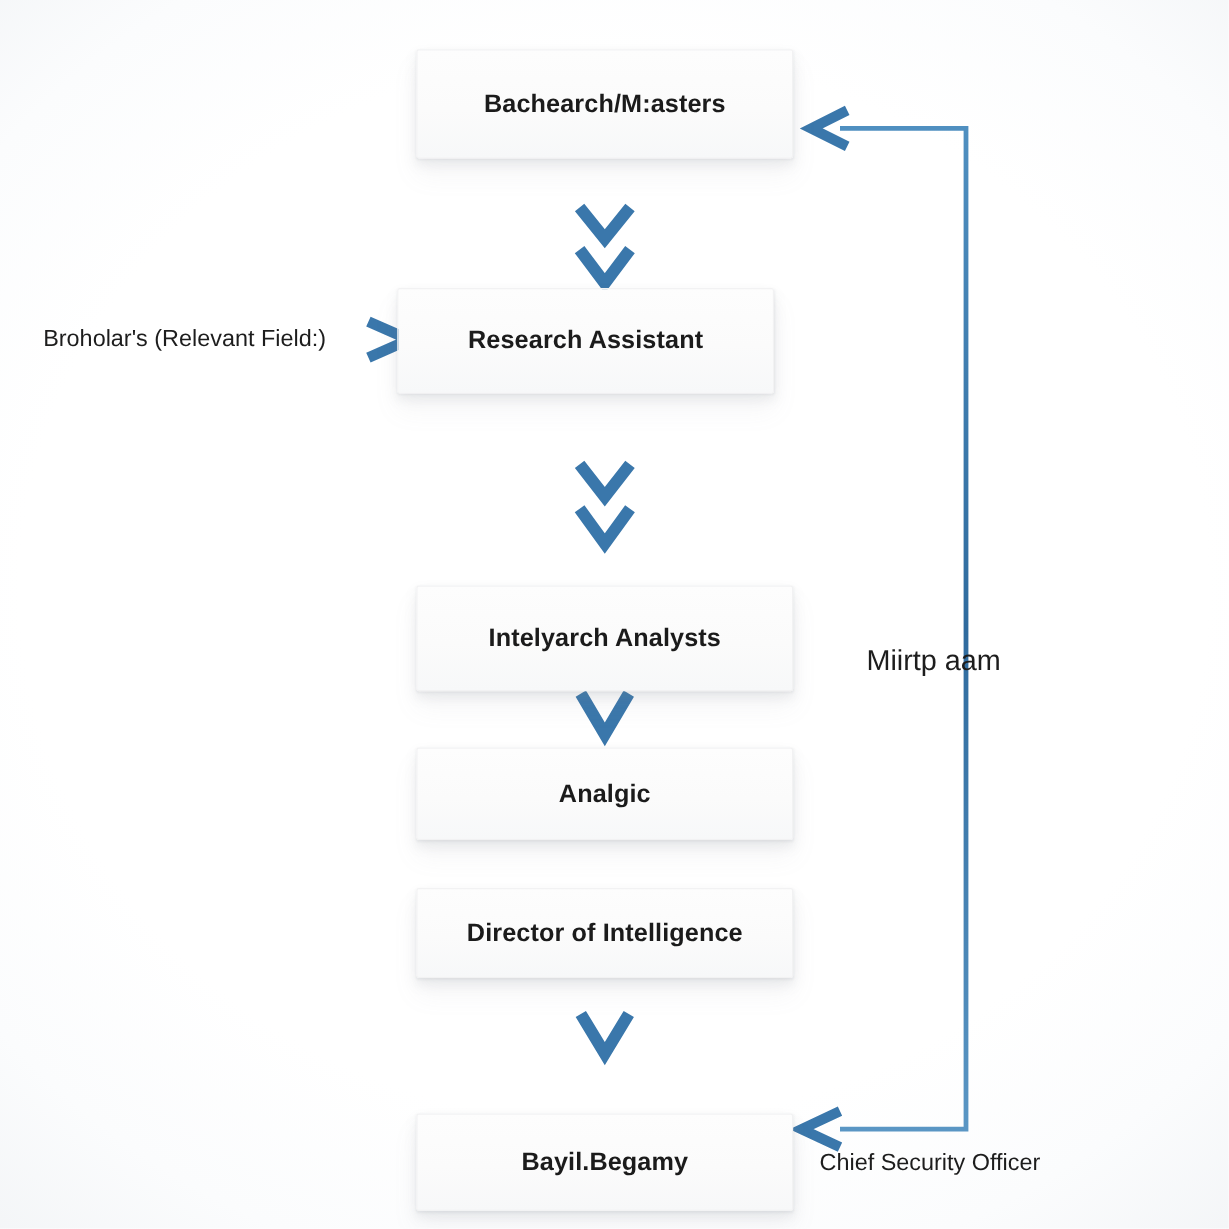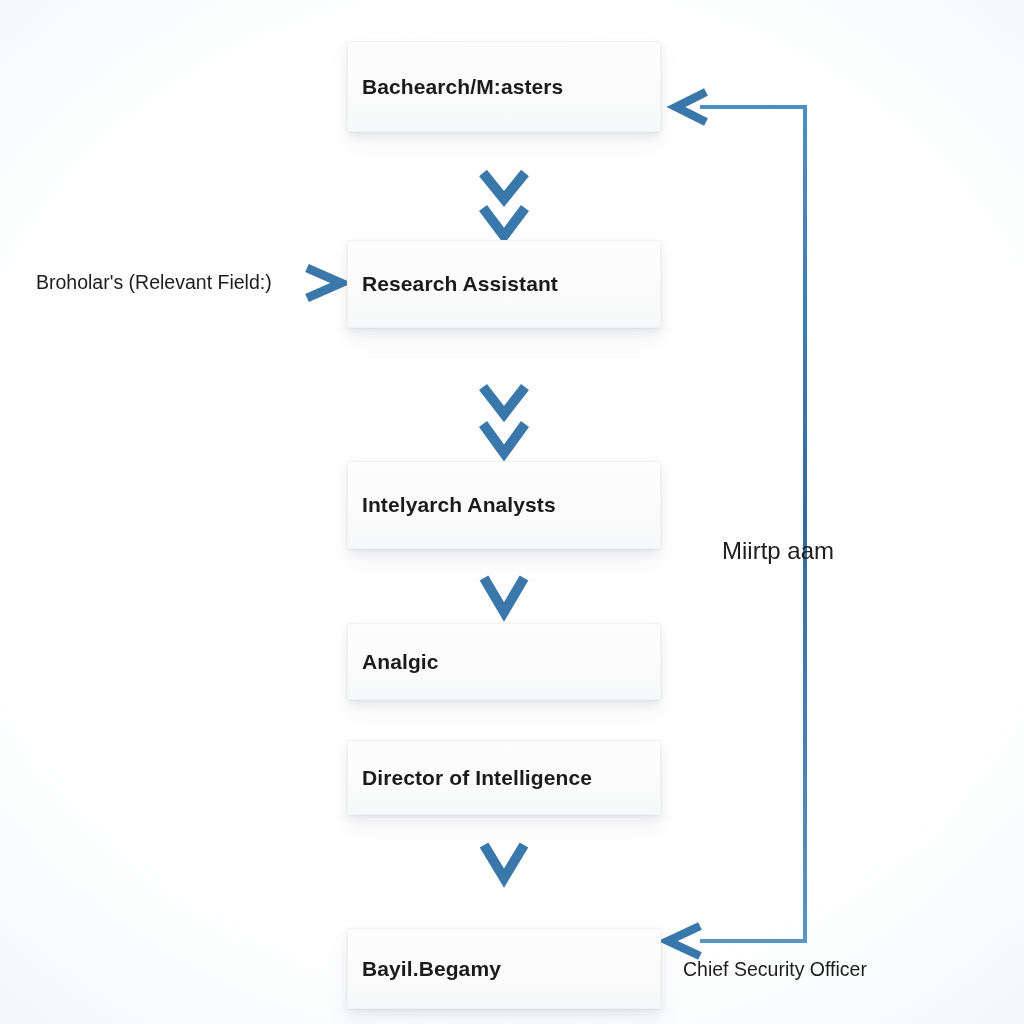--- a/index.html
+++ b/index.html
@@ -34,20 +34,21 @@
   }
 
   .node {
     position: absolute;
     box-sizing: border-box;
     background: linear-gradient(180deg, #fdfdfd 0%, #fbfbfb 55%, #f7f8f9 100%);
     border: 1px solid #f2f2f3;
     border-radius: 2px;
     display: flex;
     align-items: center;
+    justify-content: center;
     text-align: center;
     color: #1b1b1b;
     box-shadow:
       0 5px 10px rgba(120,130,140,0.13),
       0 1px 2px rgba(120,130,140,0.10),
       0 14px 22px rgba(140,148,158,0.07);
   }
   .node .node-label {
     font-size: 21px;
     font-weight: bold;
@@ -126,25 +127,25 @@
     <path d="M 700 941 L 805 941 L 805 107 L 700 107" fill="none" stroke="url(#lineGrad)" stroke-width="4" stroke-linejoin="miter"></path>
     <path d="M 700 926 L 668 941 L 700 956" fill="none" stroke="#3a77ab" stroke-width="8.5" stroke-linejoin="miter"></path>
     <path d="M 706 92 L 676 107 L 706 122" fill="none" stroke="#3a77ab" stroke-width="8.5" stroke-linejoin="miter"></path>
   </g>
 </svg>
 
 <div class="node" style="left:347px; top:41px; width:314px; height:91px;">
   <span class="node-label">Bachearch/M:asters</span>
 </div>
 
-<div class="node" style="left:347px; top:240px; width:314px; height:88px;">
+<div class="node" style="left:331px; top:240px; width:314px; height:88px;">
   <span class="node-label">Research Assistant</span>
 </div>
 
-<div class="node" style="left:347px; top:461px; width:314px; height:88px;">
+<div class="node" style="left:347px; top:488px; width:314px; height:88px;">
   <span class="node-label">Intelyarch Analysts</span>
 </div>
 
 <div class="node" style="left:347px; top:623px; width:314px; height:77px;">
   <span class="node-label">Analgic</span>
 </div>
 
 <div class="node regular" style="left:347px; top:740px; width:314px; height:75px;">
   <span class="node-label">Director of Intelligence</span>
 </div>

